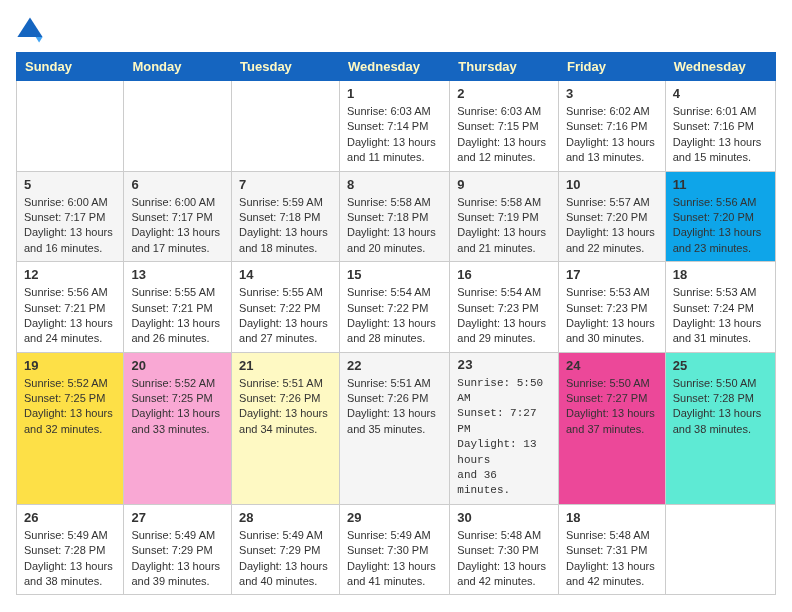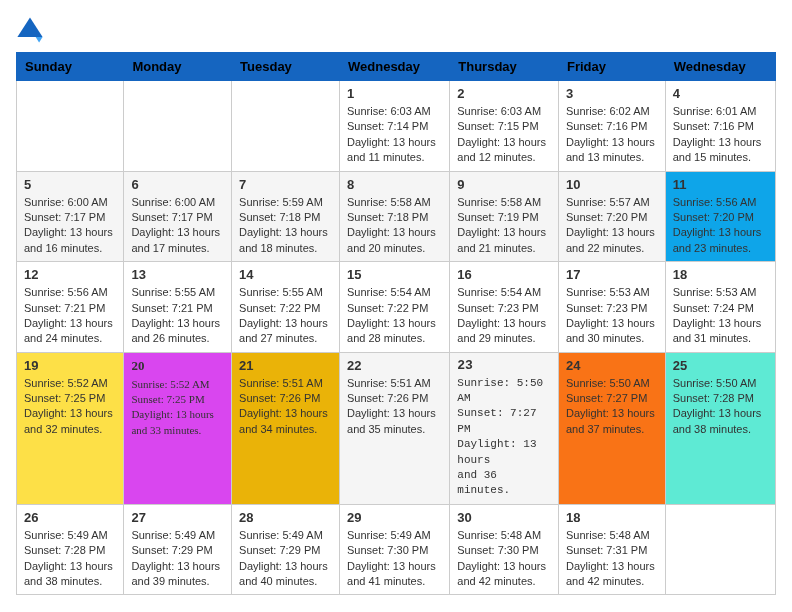--- a/index.html
+++ b/index.html
@@ -42,21 +42,21 @@
       font-size: 16px;
       color: #555;
     }
     .calendar {
       width: 100%;
       border-collapse: collapse;
       border: 1px solid #ccc;
     }
     .calendar th {
       background: #1565c0;
-      color: #000000;
+      color: #fef9c3;
       text-align: left;
       padding: 6px 8px;
       font-size: 13px;
       border: 1px solid #1565c0;
     }
     .calendar td {
       vertical-align: top;
       padding: 5px 7px;
       border: 1px solid #ccc;
       width: 113px;
@@ -193,37 +193,37 @@
         <td>
           <span class="day-num">18</span>
           <div class="cell-info">Sunrise: 5:53 AM<br>Sunset: 7:24 PM<br>Daylight: 13 hours<br>and 31 minutes.</div>
         </td>
       </tr>
       <tr>
         <td style="background: #fde047;">
           <span class="day-num">19</span>
           <div class="cell-info">Sunrise: 5:52 AM<br>Sunset: 7:25 PM<br>Daylight: 13 hours<br>and 32 minutes.</div>
         </td>
-        <td style="background: #d946ef; font-family: Liberation Serif, serif;">
+        <td style="background: #f9a8d4;">
           <span class="day-num">20</span>
           <div class="cell-info">Sunrise: 5:52 AM<br>Sunset: 7:25 PM<br>Daylight: 13 hours<br>and 33 minutes.</div>
         </td>
-        <td style="background: #eab308;">
+        <td style="background: #fef9c3;">
           <span class="day-num">21</span>
           <div class="cell-info">Sunrise: 5:51 AM<br>Sunset: 7:26 PM<br>Daylight: 13 hours<br>and 34 minutes.</div>
         </td>
         <td style="background: rgb(245, 245, 245);">
           <span class="day-num">22</span>
           <div class="cell-info">Sunrise: 5:51 AM<br>Sunset: 7:26 PM<br>Daylight: 13 hours<br>and 35 minutes.</div>
         </td>
         <td style="background: rgb(245, 245, 245); font-family: Liberation Mono, monospace;">
           <span class="day-num">23</span>
           <div class="cell-info">Sunrise: 5:50 AM<br>Sunset: 7:27 PM<br>Daylight: 13 hours<br>and 36 minutes.</div>
         </td>
-        <td style="background: #f97316;">
+        <td style="background: #ec4899;">
           <span class="day-num">24</span>
           <div class="cell-info">Sunrise: 5:50 AM<br>Sunset: 7:27 PM<br>Daylight: 13 hours<br>and 37 minutes.</div>
         </td>
         <td style="background: #5eead4;">
           <span class="day-num">25</span>
           <div class="cell-info">Sunrise: 5:50 AM<br>Sunset: 7:28 PM<br>Daylight: 13 hours<br>and 38 minutes.</div>
         </td>
       </tr>
       <tr>
         <td>

